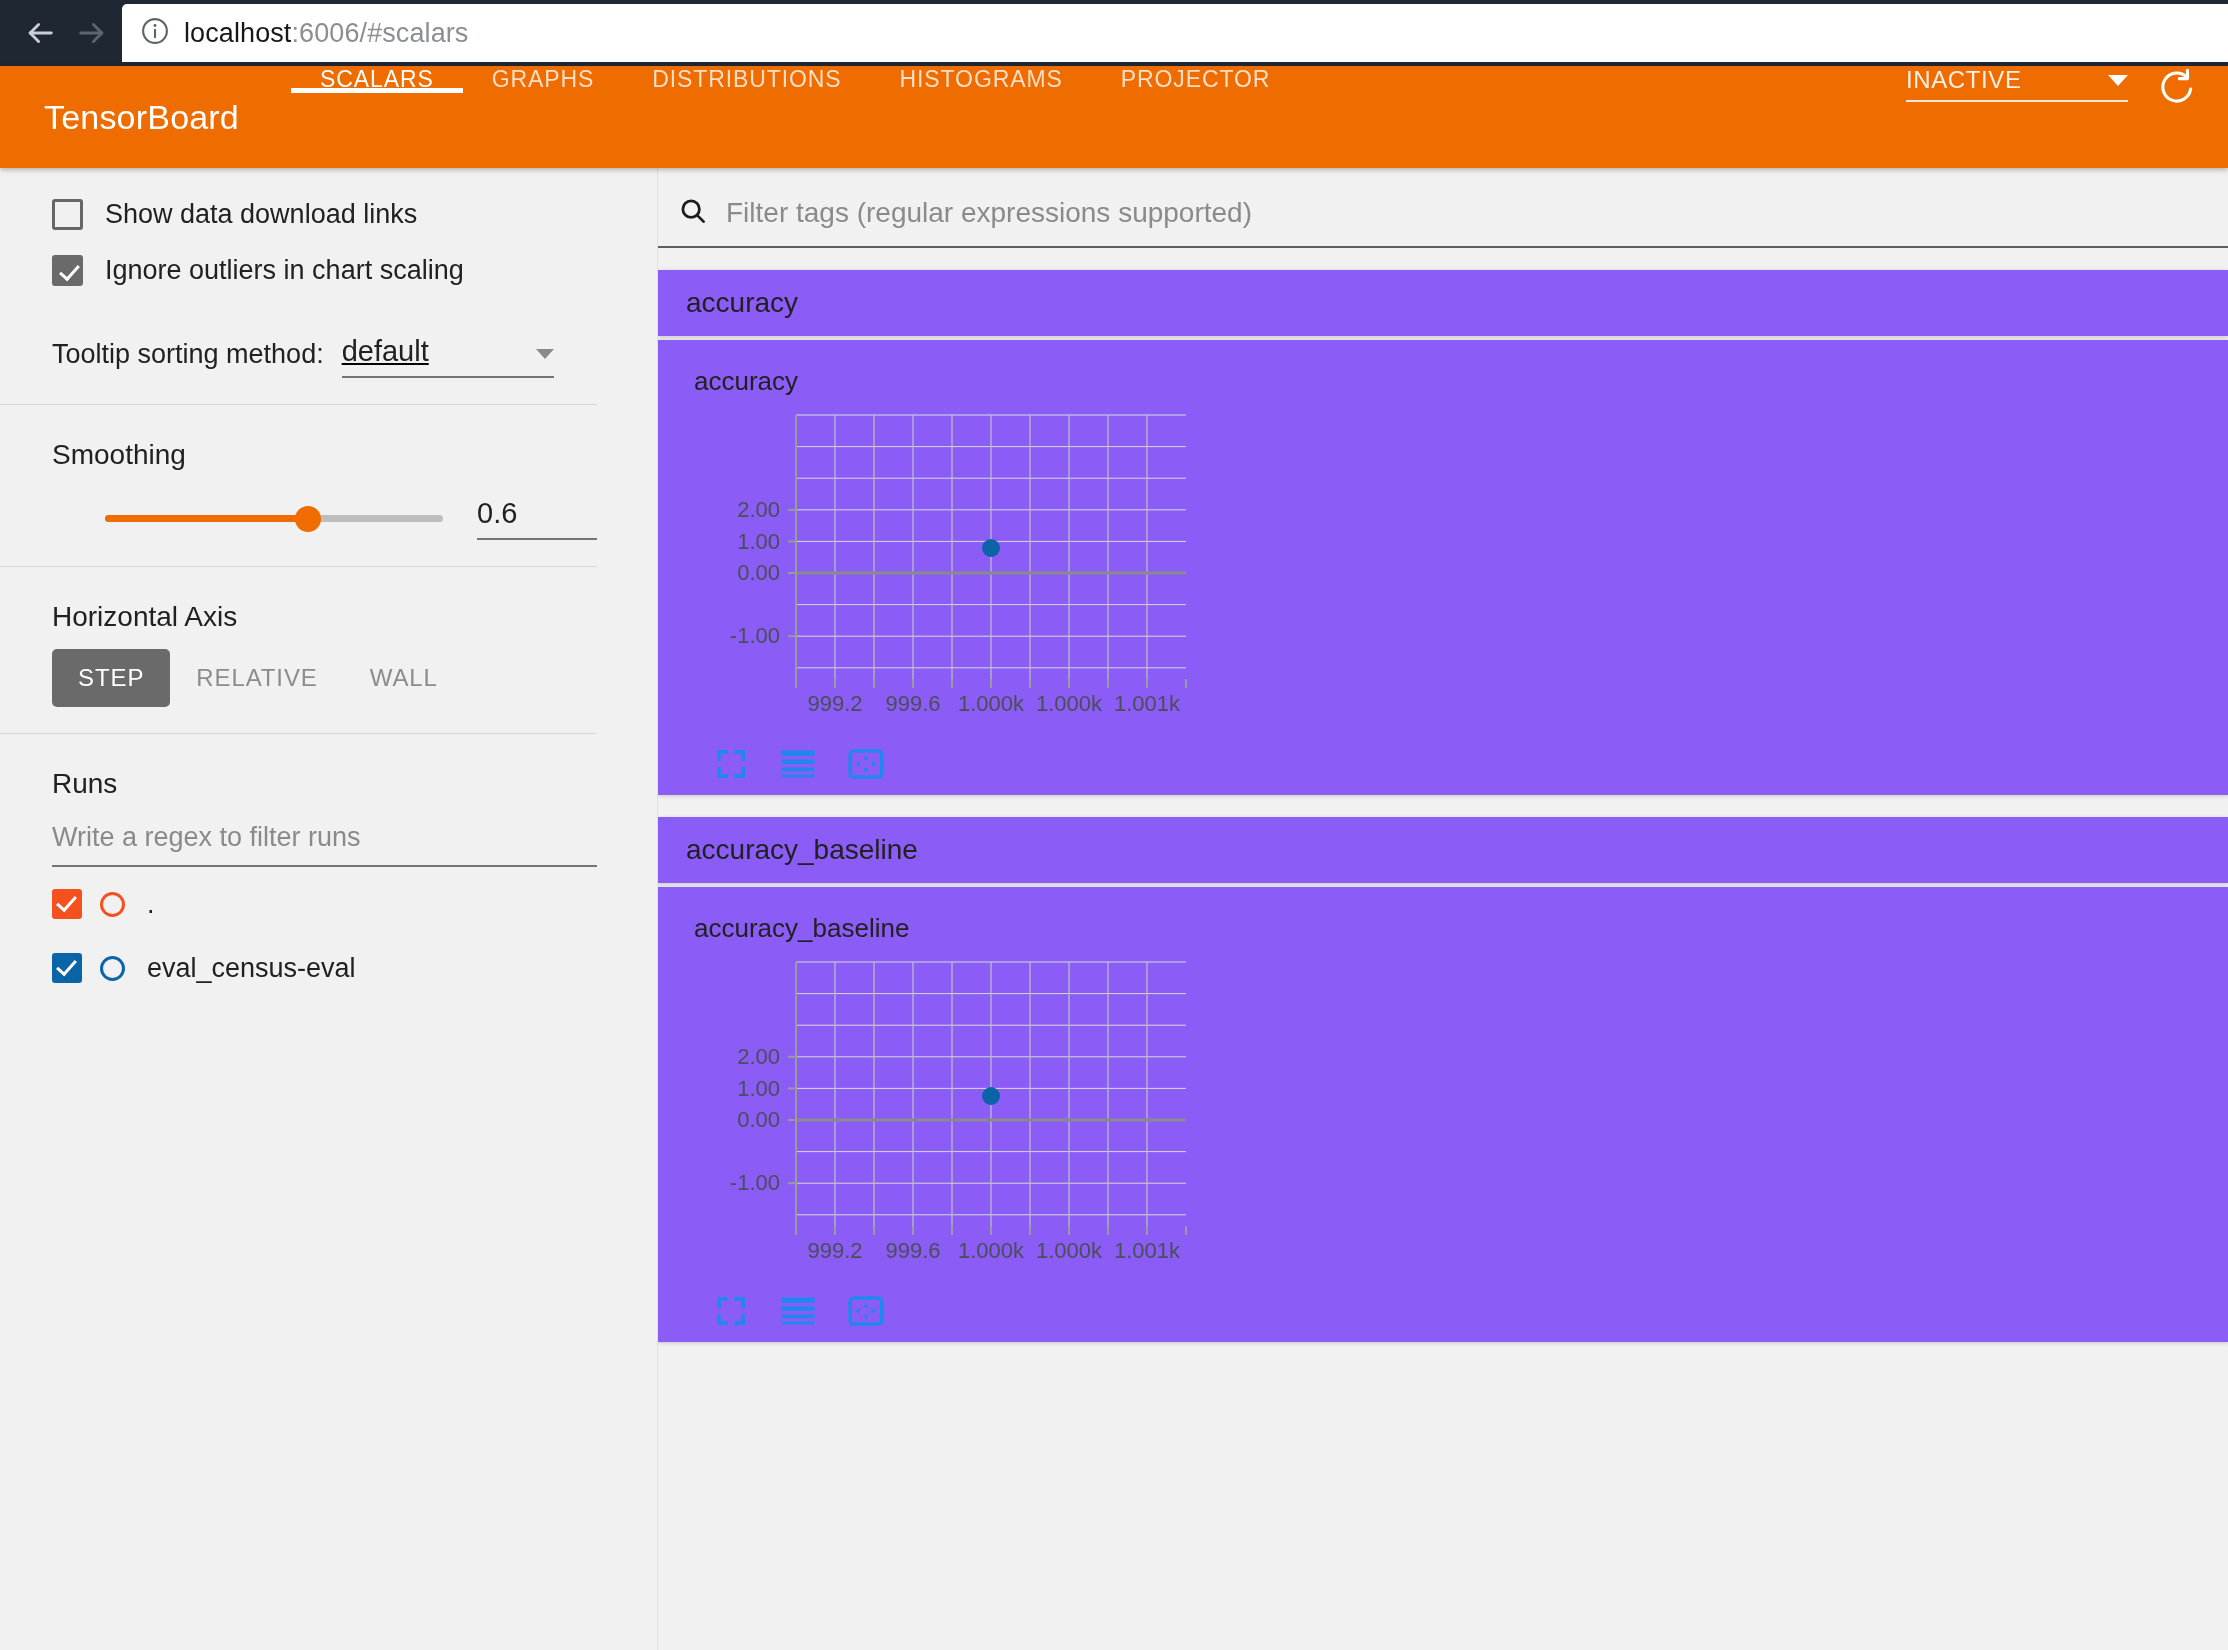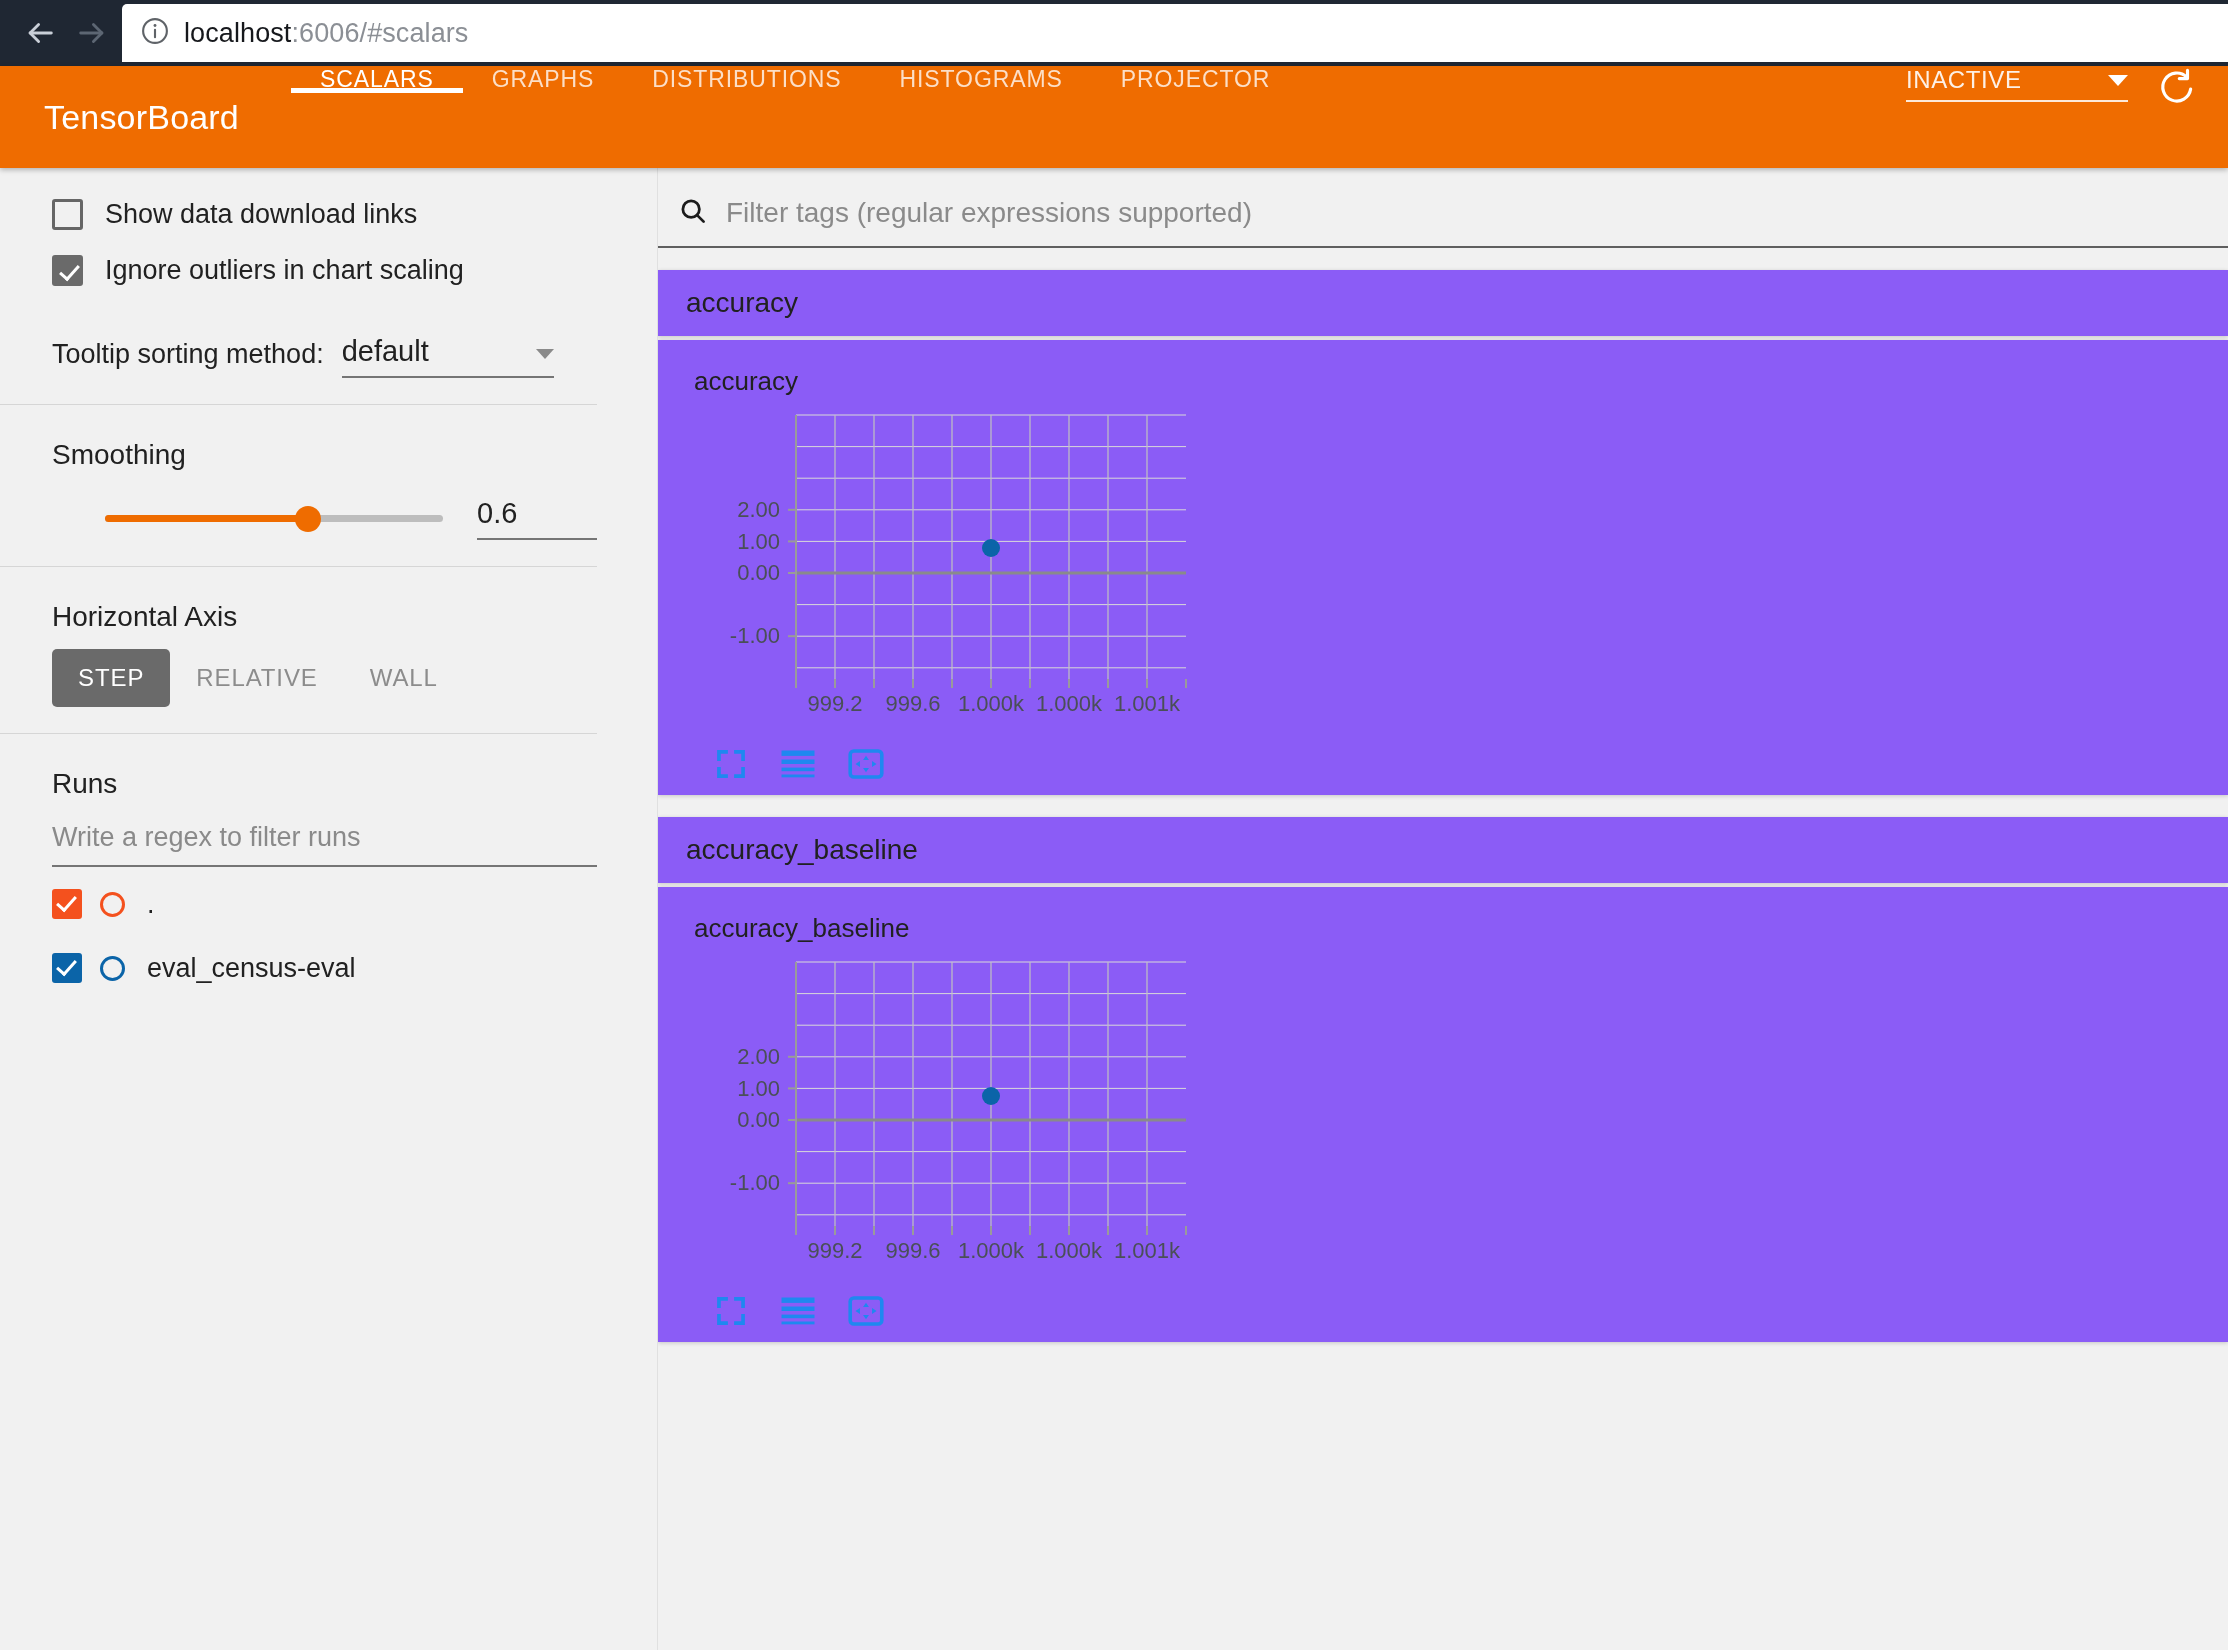--- a/index.html
+++ b/index.html
@@ -138,20 +138,21 @@
   .tooltip-row {
     display: flex; align-items: flex-end;
     margin-top: 18px; height: 62px;
   }
   .tooltip-label { font-size: 27px; color: #212121; padding-bottom: 8px; }
   .tb-dropdown {
     margin-left: 18px; width: 212px;
     border-bottom: 2px solid #757575;
     display: flex; align-items: flex-end;
     padding-bottom: 8px;
+    text-decoration: underline;
   }
   .tb-dropdown-value { font-size: 29px; color: #212121; flex: 1; }
   .caret-dark {
     width: 0; height: 0; margin-bottom: 9px;
     border-left: 9px solid transparent;
     border-right: 9px solid transparent;
     border-top: 10px solid #8a8a8a;
   }
 
   .sb-title {

